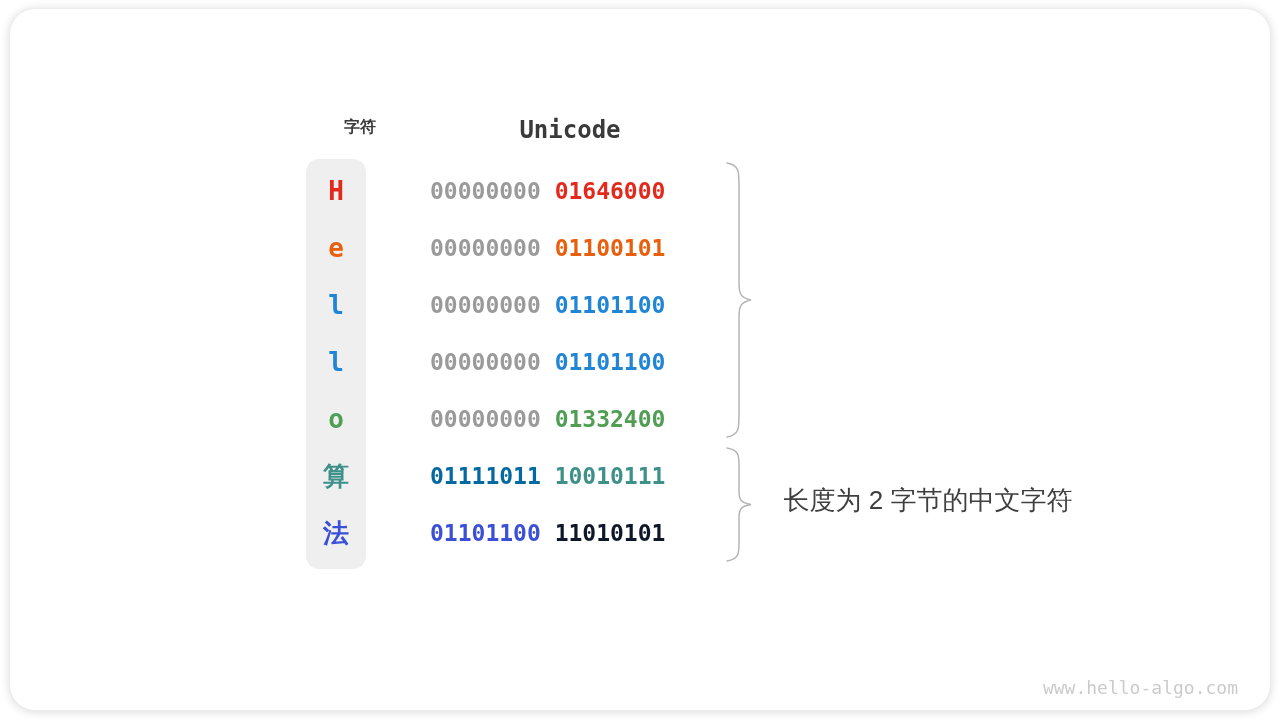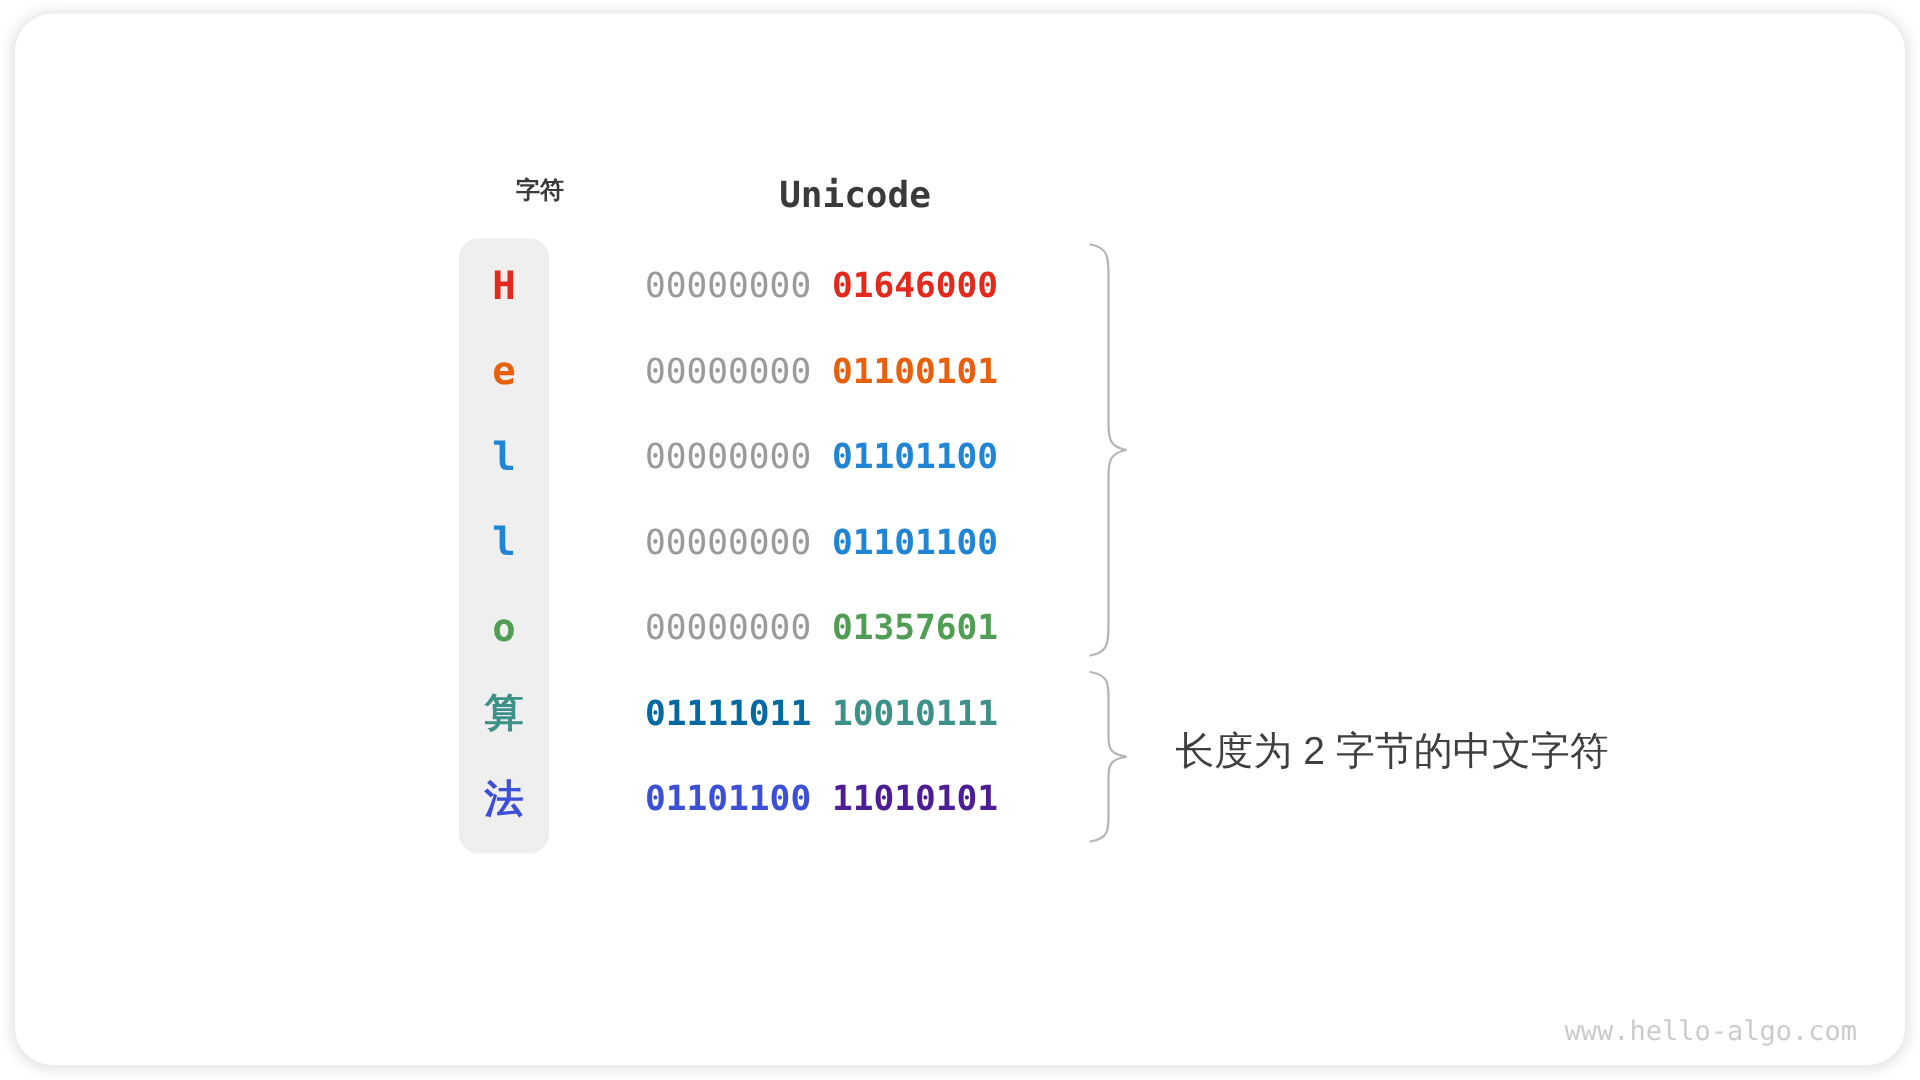--- a/index.html
+++ b/index.html
@@ -22,21 +22,21 @@
   .hdr-unicode{left:440px;top:116px;width:260px;font-size:24px;
     font-family:"DejaVu Sans Mono","Liberation Mono",monospace;}
   .char-col-bg{position:absolute;left:306px;top:159px;width:60px;height:410px;
     background:var(--colbg);border-radius:13px;}
   .row{position:absolute;left:0;width:1280px;height:28px;line-height:28px;}
   .cell-char{position:absolute;left:306px;width:60px;text-align:center;
     font-family:"DejaVu Sans Mono","Liberation Mono",monospace;
     font-size:26px;font-weight:bold;}
   .cell-bin{position:absolute;left:430px;white-space:pre;
     font-family:"DejaVu Sans Mono","Liberation Mono",monospace;font-size:23px;}
-  .byte-gray{color:var(--gray-byte);font-weight:400;text-align:right;}
+  .byte-gray{color:var(--gray-byte);font-weight:700;text-align:right;}
   .byte-colored{font-weight:bold;}
   .brace-svg{position:absolute;left:0;top:0;width:1280px;height:720px;pointer-events:none;}
   .brace-svg path{fill:none;stroke:var(--brace);stroke-width:1.5;stroke-linecap:round;}
   .anno{position:absolute;left:756px;width:344px;text-align:center;
     font-size:26px;line-height:32px;color:#3f3f3f;}
   .anno-sub{color:var(--muted);font-weight:bold;}
   .watermark{position:absolute;right:42px;top:677px;
     font-family:"DejaVu Sans Mono","Liberation Mono",monospace;
     font-size:18px;color:var(--watermark);}
 </style>
@@ -67,31 +67,31 @@
     <span class="cell-bin"><span class="b1 byte-gray">00000000&nbsp;</span><span class="b2 byte-colored" style="color: rgb(33, 133, 213);">01101100</span></span>
   </div>
 
   <div class="row" style="top: 348px;">
     <span class="cell-char" style="color: rgb(33, 133, 213);">l</span>
     <span class="cell-bin"><span class="b1 byte-gray">00000000&nbsp;</span><span class="b2 byte-colored" style="color: rgb(33, 133, 213);">01101100</span></span>
   </div>
 
   <div class="row" style="top: 405px;">
     <span class="cell-char" style="color: rgb(79, 158, 83);">o</span>
-    <span class="cell-bin"><span class="b1 byte-gray">00000000&nbsp;</span><span class="b2 byte-colored" style="color: rgb(79, 158, 83);">01357601</span></span>
+    <span class="cell-bin"><span class="b1 byte-gray">00000000&nbsp;</span><span class="b2 byte-colored" style="color: rgb(79, 158, 83);">01332400</span></span>
   </div>
 
   <div class="row" style="top: 462px;">
     <span class="cell-char" style="color: rgb(62, 145, 137);">算</span>
     <span class="cell-bin"><span class="b1 byte-colored" style="color: #0369a1;">01111011&nbsp;</span><span class="b2 byte-colored" style="color: rgb(62, 145, 137);">10010111</span></span>
   </div>
 
   <div class="row" style="top: 519px;">
     <span class="cell-char" style="color: rgb(59, 80, 214);">法</span>
-    <span class="cell-bin"><span class="b1 byte-colored" style="color: rgb(59, 80, 214);">01101100&nbsp;</span><span class="b2 byte-colored" style="color: #4c1d95; margin-top: 36px;">11010101</span></span>
+    <span class="cell-bin"><span class="b1 byte-colored" style="color: rgb(59, 80, 214);">01101100&nbsp;</span><span class="b2 byte-colored" style="color: #0f172a; margin-top: 36px;">11010101</span></span>
   </div>
 </div>
 
   <svg class="brace-svg" viewBox="0 0 1280 720">
     <path d="M727 163 C739 165 739 172 739 184 L739 283 C739 294 741 298 751 300 C741 302 739 306 739 317 L739 416 C739 428 739 435 727 437"></path>
     <path d="M727 448 C739 450 739 456 739 465 L739 491 C739 500 741 503 751 504.5 C741 506 739 509 739 518 L739 544 C739 553 739 559 727 561"></path>
   </svg>
 
   <div class="anno" style="top:484px;">长度为 2 字节的中文字符</div>
 

